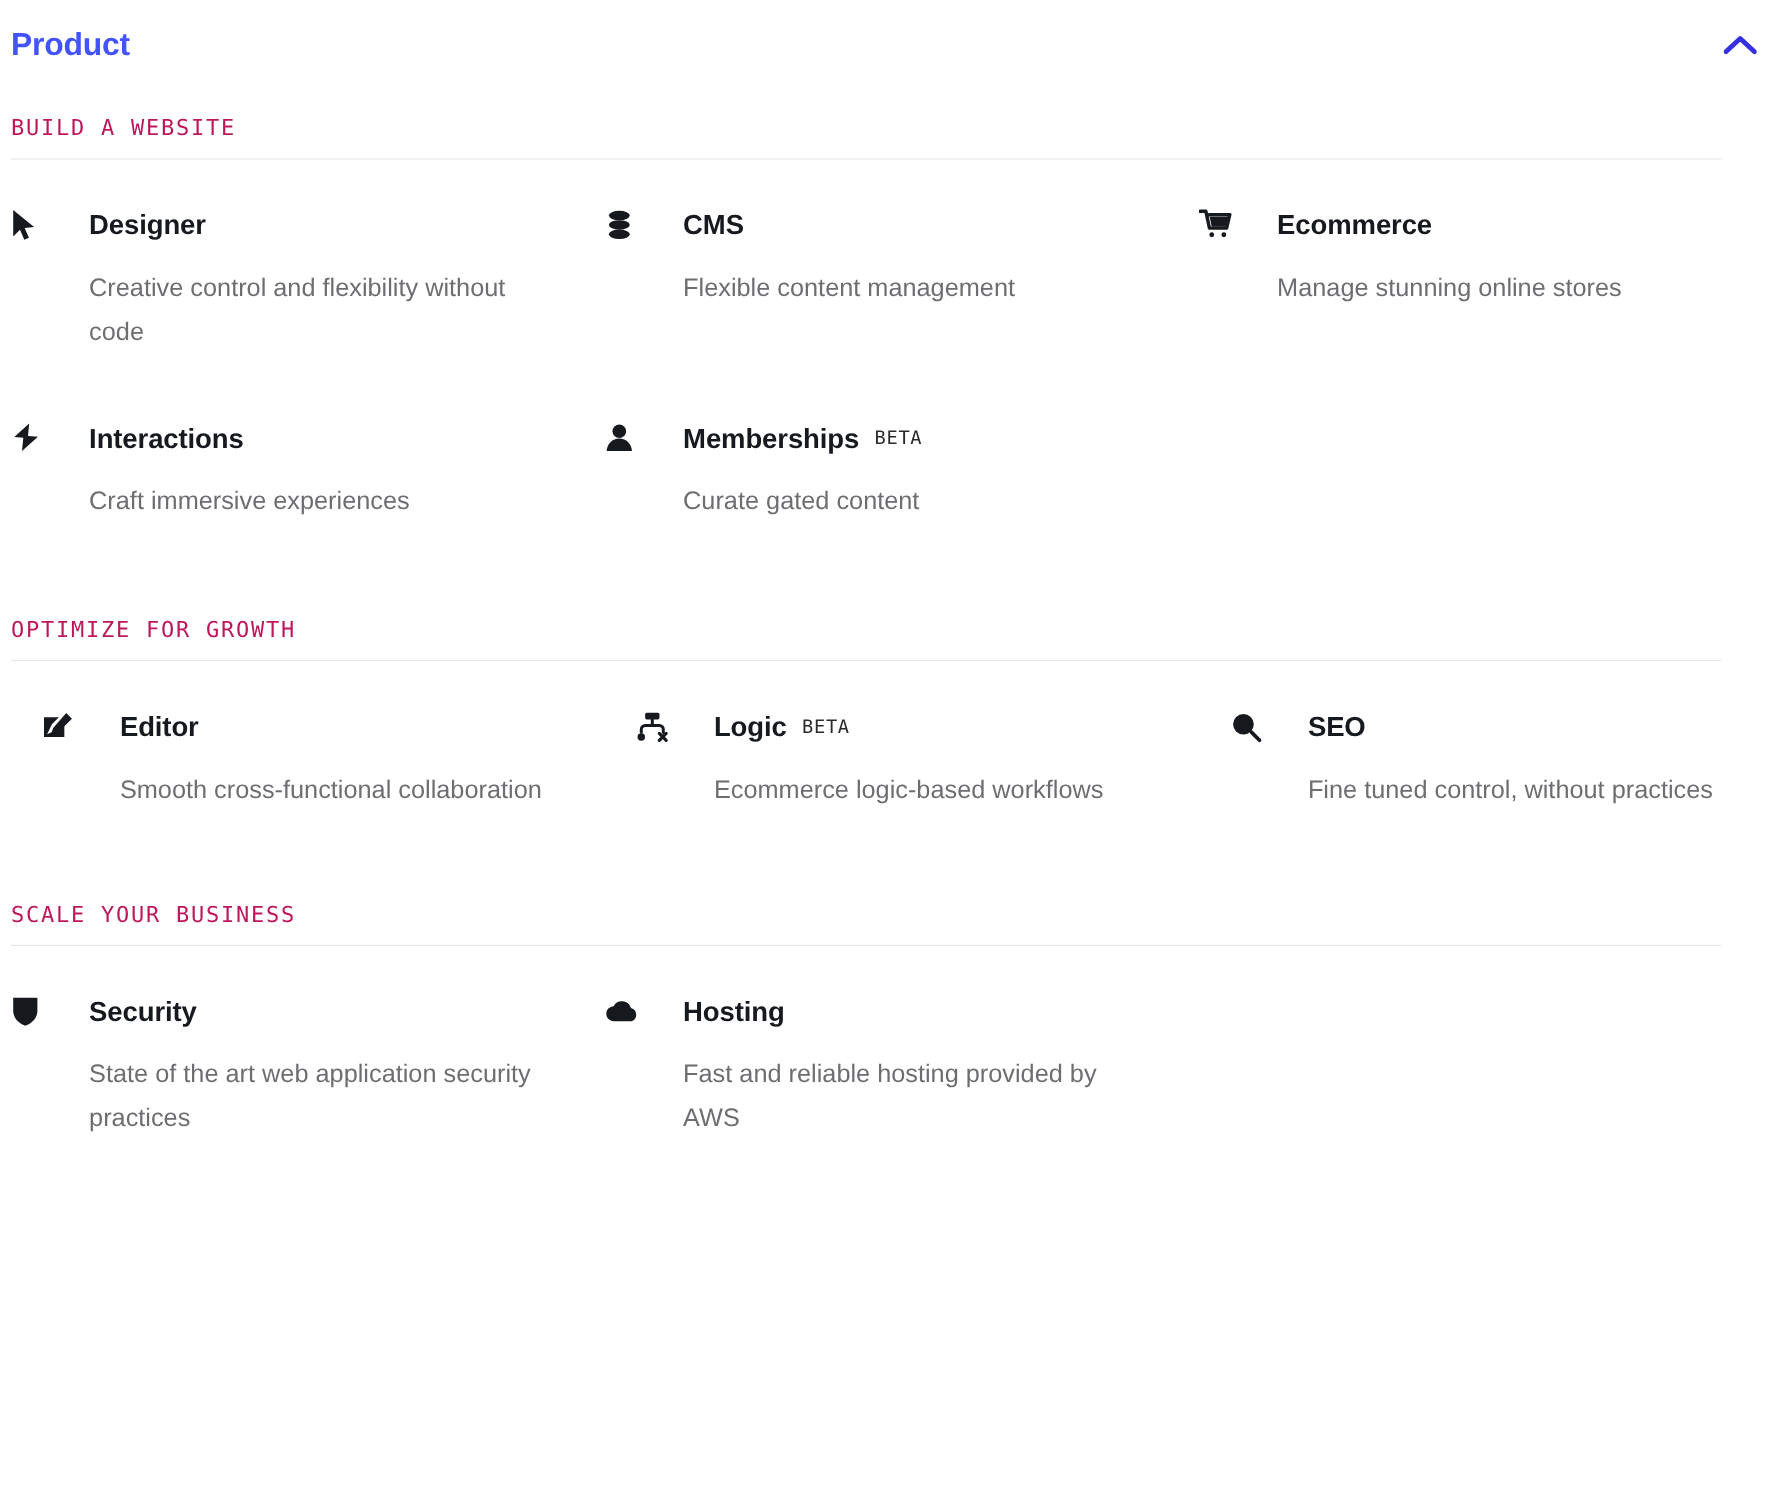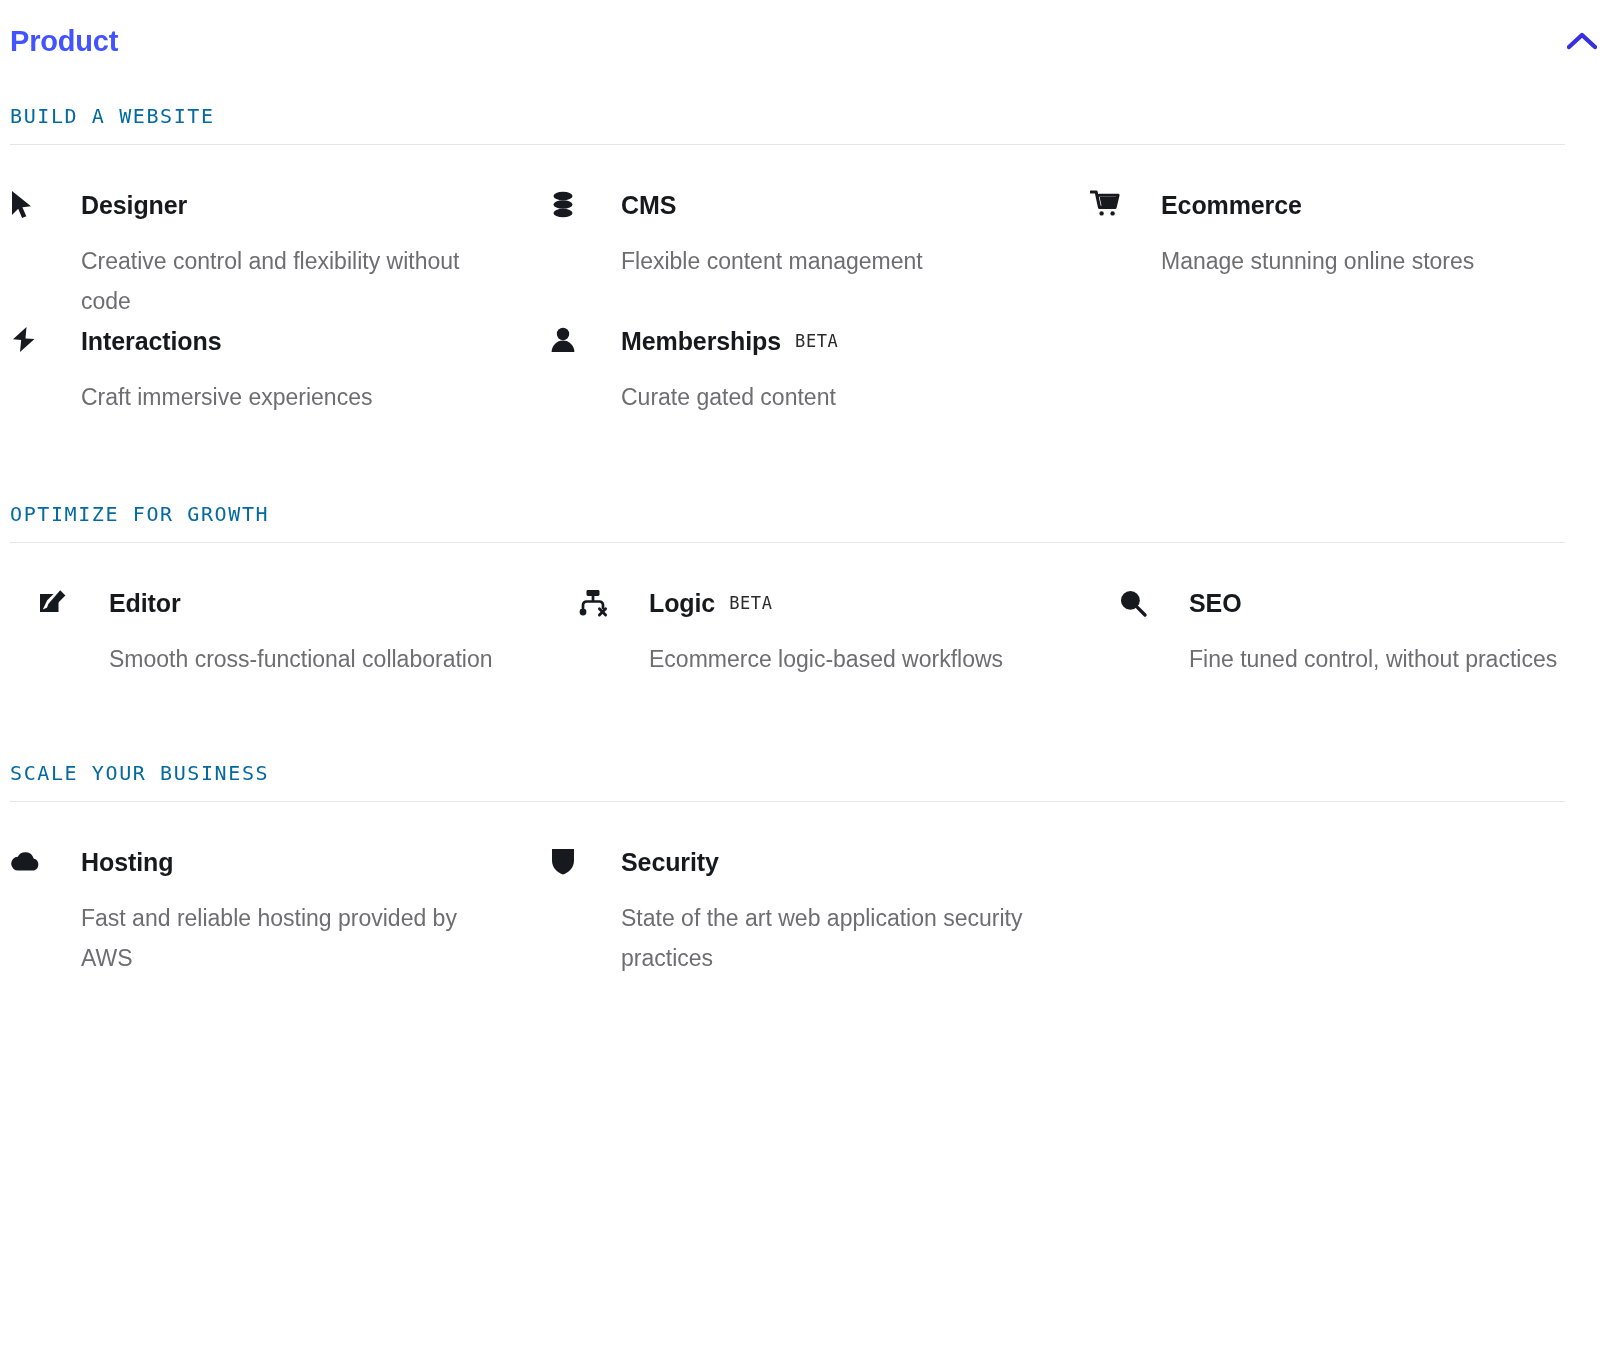--- a/index.html
+++ b/index.html
@@ -51,39 +51,39 @@
   }
   .chevron-toggle svg { display: block; }
 
   
   .section { width: 100%; }
 
   .section-header {
     font-family: "DejaVu Sans Mono", "Liberation Mono", monospace;
     font-size: 20px;
     letter-spacing: 1.6px;
-    color: #0369a1;
+    color: #be185d;
     text-transform: uppercase;
     padding: 0 10px 16px 10px;
   }
 
   .section-divider {
     height: 1px;
     background: #e6e6e6;
     margin: 0 47px 0 10px;
   }
 
   .section-grid {
     display: grid;
     grid-template-columns: 540px 540px 1fr;
     padding: 0 10px;
   }
 
   .sec-build   { padding-top: 20px; }
-  .sec-build .section-grid { padding-top: 40px; }
+  .sec-build .section-grid { padding-top: 40px; row-gap: 58px; }
 
   .sec-optimize { padding-top: 85px; }
   .sec-optimize .section-grid { padding-top: 40px; padding-left: 38px; }
 
   .sec-scale { padding-top: 82px; }
   .sec-scale .section-grid { padding-top: 40px; }
 
   
   .menu-item {
     display: block;
@@ -299,42 +299,42 @@
       </a>
     </div>
   </div>
 
   <div class="section sec-scale">
     <div class="section-header">SCALE YOUR BUSINESS</div>
     <div class="section-divider"></div>
 
     <div class="section-grid">
 
+      <a class="menu-item wide">
+        <div class="item-head">
+          <span class="item-icon">
+            <svg width="26" height="30" viewBox="0 0 26 30" aria-hidden="true">
+              <path d="M2 2 h22 v11.5 c0 7.6 -5.4 12 -11 14 -5.6 -2 -11 -6.4 -11 -14 Z" fill="#16191e"></path>
+            </svg>
+          </span>
+          <span class="item-name">Security</span>
+        </div>
+        <div class="item-desc">State of the art web application security practices</div>
+      </a>
+
       <a class="menu-item">
         <div class="item-head">
           <span class="item-icon">
             <svg width="32" height="30" viewBox="0 0 32 30" aria-hidden="true">
               <path d="M8.3 23.5 a6.9 6.9 0 0 1 -0.5 -13.8 A8.6 8.6 0 0 1 23.6 11.4 a6.3 6.3 0 0 1 0.4 12.1 Z" fill="#16191e"></path>
             </svg>
           </span>
           <span class="item-name">Hosting</span>
         </div>
         <div class="item-desc">Fast and reliable hosting provided by AWS</div>
-      </a>
-
-      <a class="menu-item wide">
-        <div class="item-head">
-          <span class="item-icon">
-            <svg width="26" height="30" viewBox="0 0 26 30" aria-hidden="true">
-              <path d="M2 2 h22 v11.5 c0 7.6 -5.4 12 -11 14 -5.6 -2 -11 -6.4 -11 -14 Z" fill="#16191e"></path>
-            </svg>
-          </span>
-          <span class="item-name">Security</span>
-        </div>
-        <div class="item-desc">State of the art web application security practices</div>
       </a>
 
       <span></span>
     </div>
   </div>
 
   <div class="panel-footer-divider"></div>
   <div class="panel-footer-strip"></div>
 
 </div>

